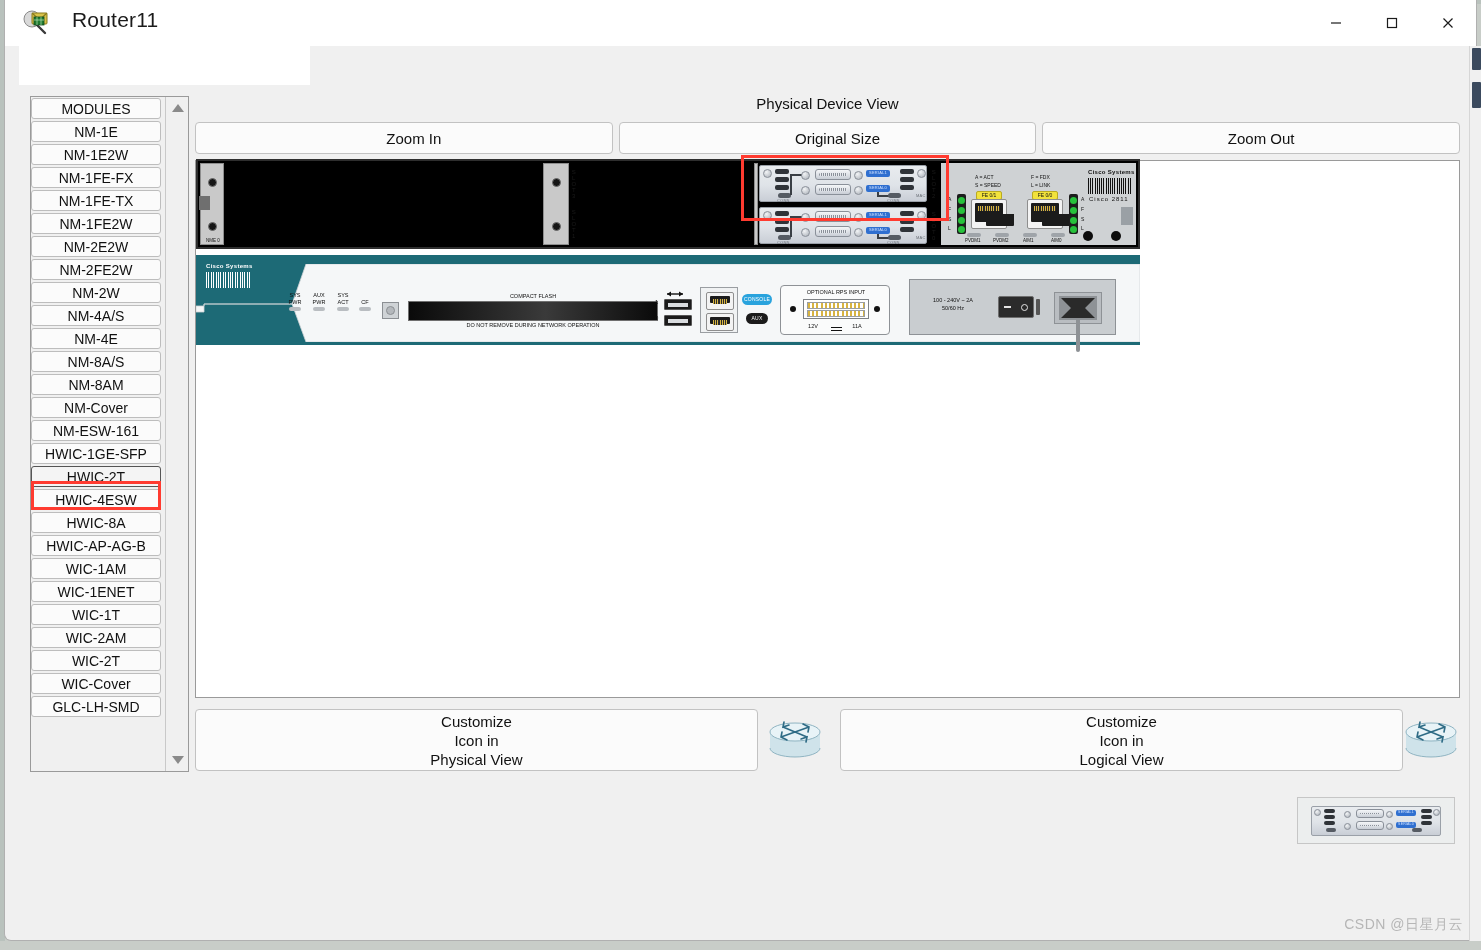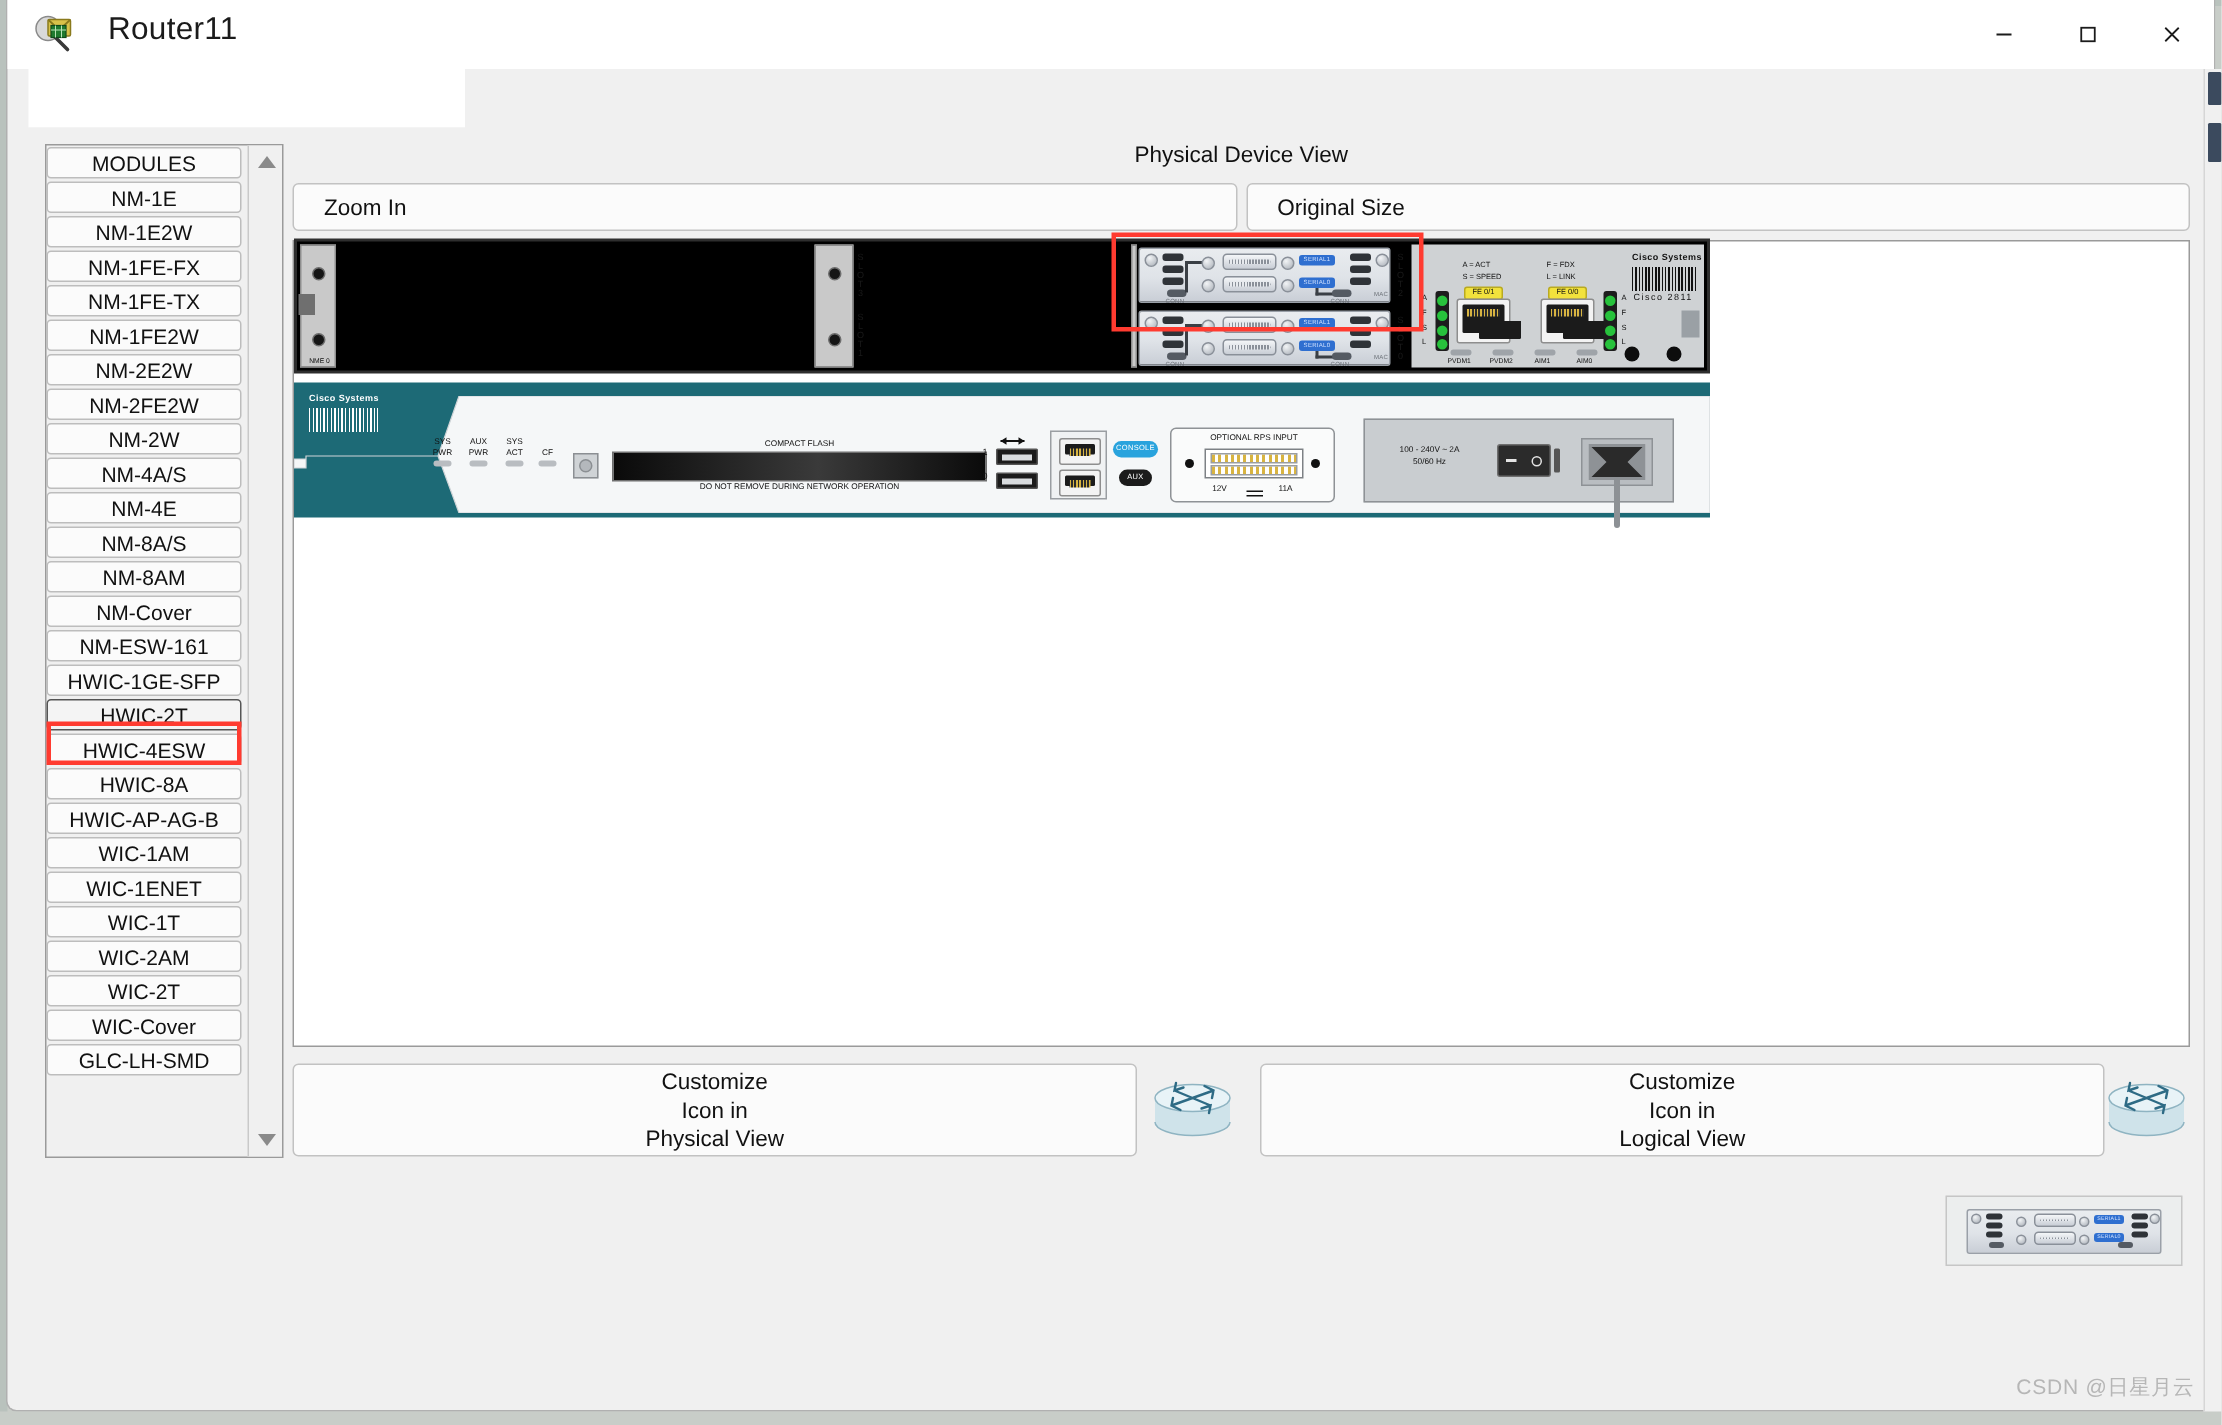--- a/index.html
+++ b/index.html
@@ -97,21 +97,21 @@
   .caret.dn{border-top:8px solid #8a8a8a;}
 
   
   .pdv-title{
     position:absolute;left:190px;top:95px;width:1265px;text-align:center;
     font-size:15px;color:#111;
   }
   .zoombar{position:absolute;left:190px;top:122px;width:1265px;height:32px;display:flex;gap:6px;}
   .zbtn{
     flex:1;background:#fbfbfb;border:1px solid #c2c2c2;border-radius:4px;
-    display:flex;align-items:center;font-size:15px;color:#111;
+    display:flex;align-items:center;justify-content:center;font-size:15px;color:#111;
     cursor:default;box-sizing:border-box;padding-left:20px;
   }
 
   
   .canvas{
     position:absolute;left:190px;top:160px;width:1265px;height:538px;
     background:#ffffff;border:1px solid #9a9a9a;box-sizing:border-box;
   }
 
   .dev{position:absolute;left:0;top:-2px;width:944px;height:190px;}
@@ -383,20 +383,23 @@
     </div>
 
     <div class="pdv-title">Physical Device View</div>
     <div class="zoombar">
       <div class="zbtn">
           <span>Zoom In</span>
         </div>
       <div class="zbtn">
           <span>Original Size</span>
         </div>
+      <div class="zbtn">
+          <span>Zoom Out</span>
+        </div>
     </div>
 
     <div class="canvas">
       <div class="dev">
 
         <div class="rear">
           <div class="rear-inner"></div>
 
           <div class="bracket" style="left:4px;top:4px;width:24px;height:82px;">
             <div class="screw" style="left:7px;top:14px;"></div>

